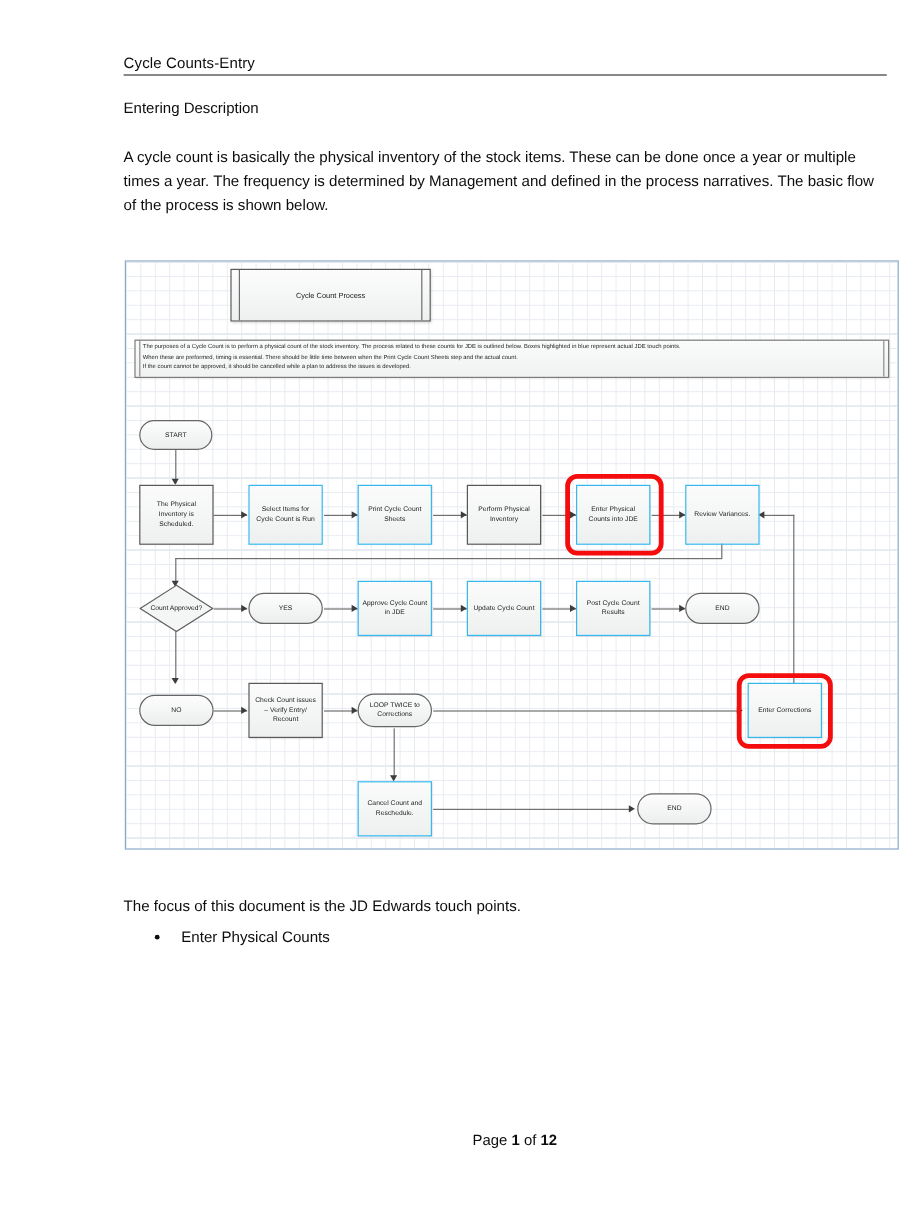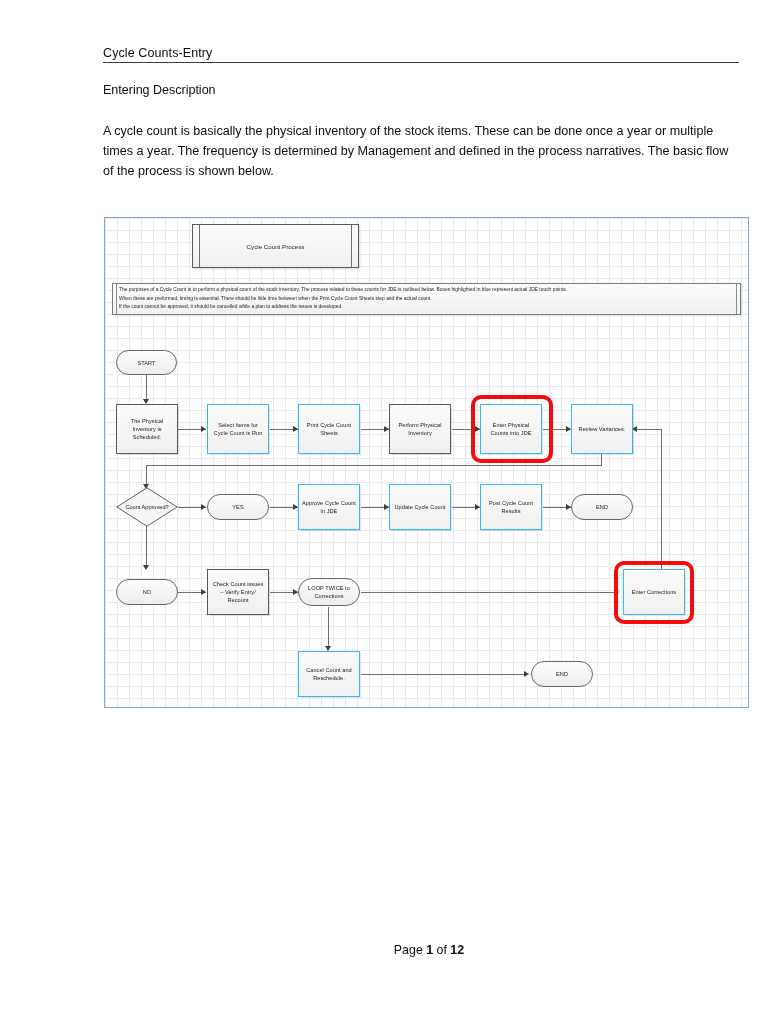--- a/index.html
+++ b/index.html
@@ -390,21 +390,26 @@
 
   <div class="node jde" style="left:579px; top:569px; width:62px; height:46px;">Enter Corrections</div>
 
   <div class="node jde" style="left:254px; top:651px; width:62px; height:46px;">Cancel Count and Reschedule.</div>
 
   <div class="node term" style="left:487px; top:661px; width:62px; height:26px;">END</div>
 
   <div class="ring" style="left:427px; top:395px; width:82px; height:68px;"></div>
   <div class="ring" style="left:570px; top:561px; width:80px; height:63px;"></div>
 
+  <div class="focus-line">The focus of this document is the JD Edwards touch points.</div>
 
   <div class="bullets">
+    <div class="bullet-row">
+      <span class="bullet-dot"></span>
+      <span class="bullet-text">Enter Physical Counts</span>
+    </div>
   </div>
 
   <div class="footer">
     <span>Page </span><b>1</b><span> of </span><b>12</b>
   </div>
 
 </div>
 
 </body></html>

